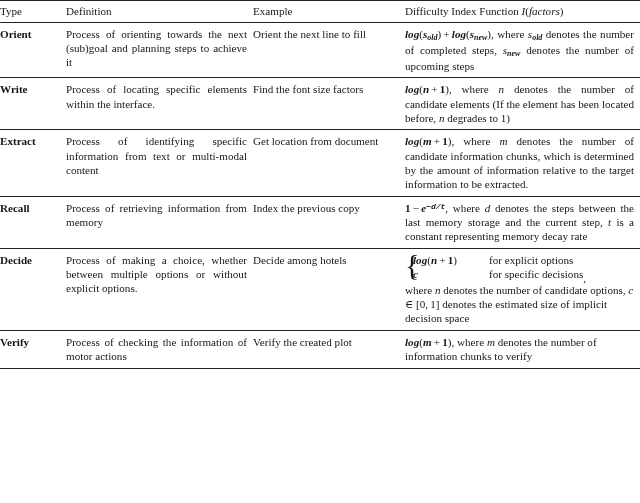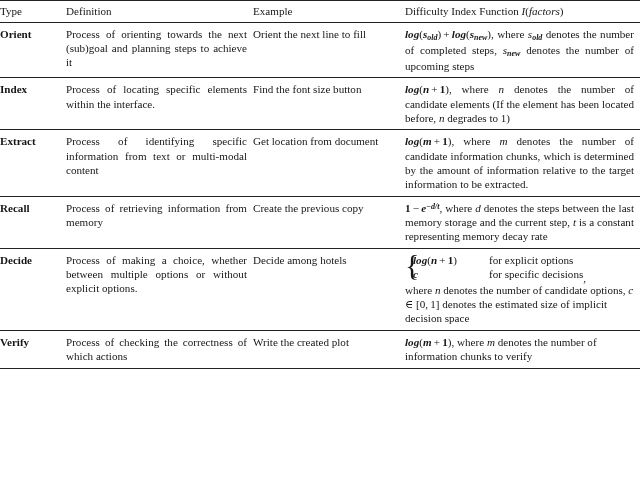--- a/index.html
+++ b/index.html
@@ -86,20 +86,21 @@
     font-style: italic;
     font-size: 0.72em;
     vertical-align: -0.22em;
     font-weight: bold;
   }
   sup.sp {
     font-style: italic;
     font-size: 0.72em;
     vertical-align: 0.42em;
     font-weight: bold;
+    font-family: Liberation Mono, monospace;
   }
   .upr { font-style: normal; }
 
   
   .cases {
     display: inline-flex;
     align-items: stretch;
     vertical-align: top;
   }
   .brace {
@@ -154,37 +155,37 @@
     <tbody>
 
       <tr class="body-row">
         <td class="col-type">Orient</td>
         <td class="col-def">Process of orienting towards the next (sub)goal and planning steps to achieve it</td>
         <td class="col-ex">Orient the next line to fill</td>
         <td class="col-fn"><span class="mb">log</span>(<span class="mbu">s</span><sub class="sb">old</sub>) + <span class="mb">log</span>(<span class="mbu">s</span><sub class="sb">new</sub>), where <span class="mi">s</span><sub class="sb">old</sub> denotes the number of completed steps, <span class="mi">s</span><sub class="sb">new</sub> denotes the number of upcoming steps</td>
       </tr>
 
       <tr class="body-row">
-        <td class="col-type">Index</td>
+        <td class="col-type">Write</td>
         <td class="col-def">Process of locating specific elements within the interface.</td>
-        <td class="col-ex">Find the font size button</td>
+        <td class="col-ex">Find the font size factors</td>
         <td class="col-fn"><span class="mb">log</span>(<span class="mbu">n</span> + <span class="upr" style="font-weight:bold">1</span>), where <span class="mi">n</span> denotes the number of candidate elements (If the element has been located before, <span class="mi">n</span> degrades to 1)</td>
       </tr>
 
       <tr class="body-row">
         <td class="col-type">Extract</td>
         <td class="col-def">Process of identifying specific information from text or multi-modal content</td>
         <td class="col-ex">Get location from document</td>
         <td class="col-fn"><span class="mb">log</span>(<span class="mbu">m</span> + <span class="upr" style="font-weight:bold">1</span>), where <span class="mi">m</span> denotes the number of candidate information chunks, which is determined by the amount of information relative to the target information to be extracted.</td>
       </tr>
 
       <tr class="body-row">
         <td class="col-type">Recall</td>
         <td class="col-def">Process of retrieving information from memory</td>
-        <td class="col-ex">Create the previous copy</td>
+        <td class="col-ex">Index the previous copy</td>
         <td class="col-fn"><span style="font-weight:bold">1</span> − <span class="mb">e</span><sup class="sp">−d/t</sup>, where <span class="mi">d</span> denotes the steps between the last memory storage and the current step, <span class="mi">t</span> is a constant representing memory decay rate</td>
       </tr>
 
       <tr class="body-row">
         <td class="col-type">Decide</td>
         <td class="col-def">Process of making a choice, whether between multiple options or without explicit options.</td>
         <td class="col-ex">Decide among hotels</td>
         <td class="col-fn nojust">
           <span class="cases-wrap">
             <span class="cases">
@@ -203,20 +204,20 @@
             </span>
           </span>
           <span>where <span class="mi">n</span> denotes the number of candidate options, <span class="mi">c</span> ∈ [0, 1] denotes the estimated size of implicit decision space</span>
         </td>
       </tr>
 
 
 
       <tr class="body-row last">
         <td class="col-type">Verify</td>
-        <td class="col-def">Process of checking the correctness of which actions</td>
-        <td class="col-ex">Write the created plot</td>
+        <td class="col-def">Process of checking the information of motor actions</td>
+        <td class="col-ex">Verify the created plot</td>
         <td class="col-fn nojust"><span class="mb">log</span>(<span class="mbu">m</span> + <span style="font-weight:bold">1</span>), where <span class="mi">m</span> denotes the number of information chunks to verify</td>
       </tr>
 
     </tbody>
   </table>
 </div>
 
 </body></html>

